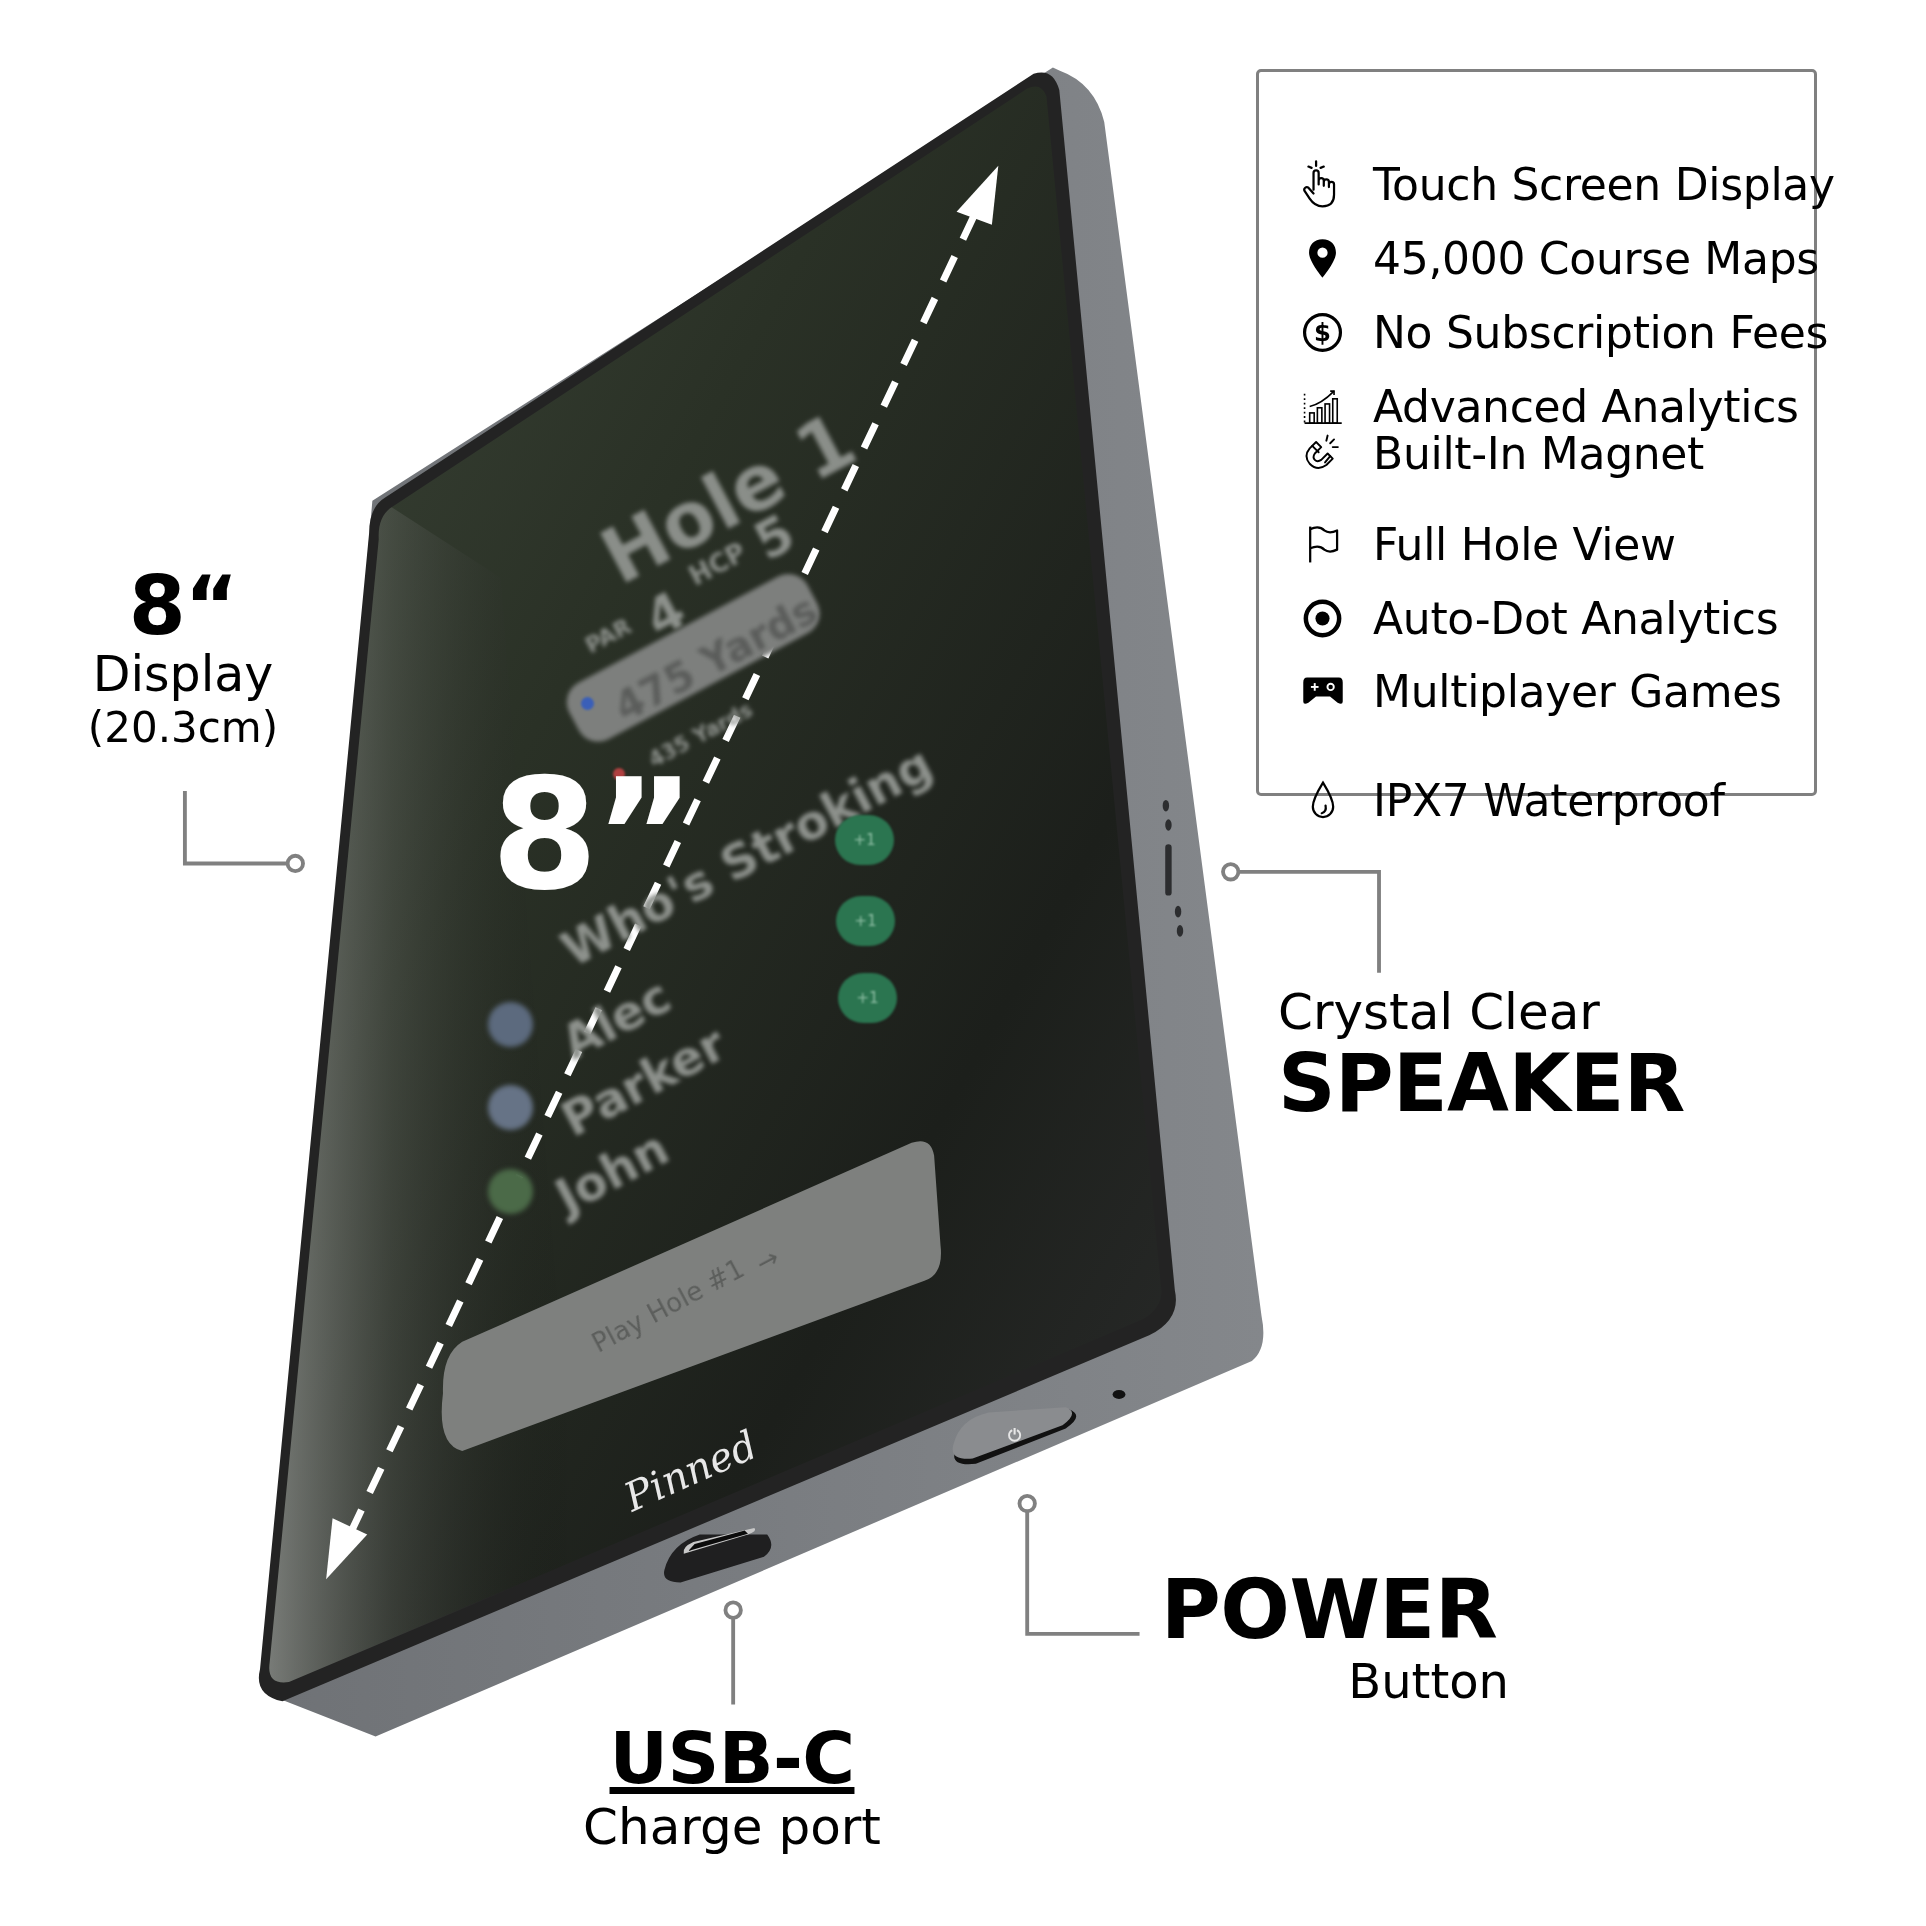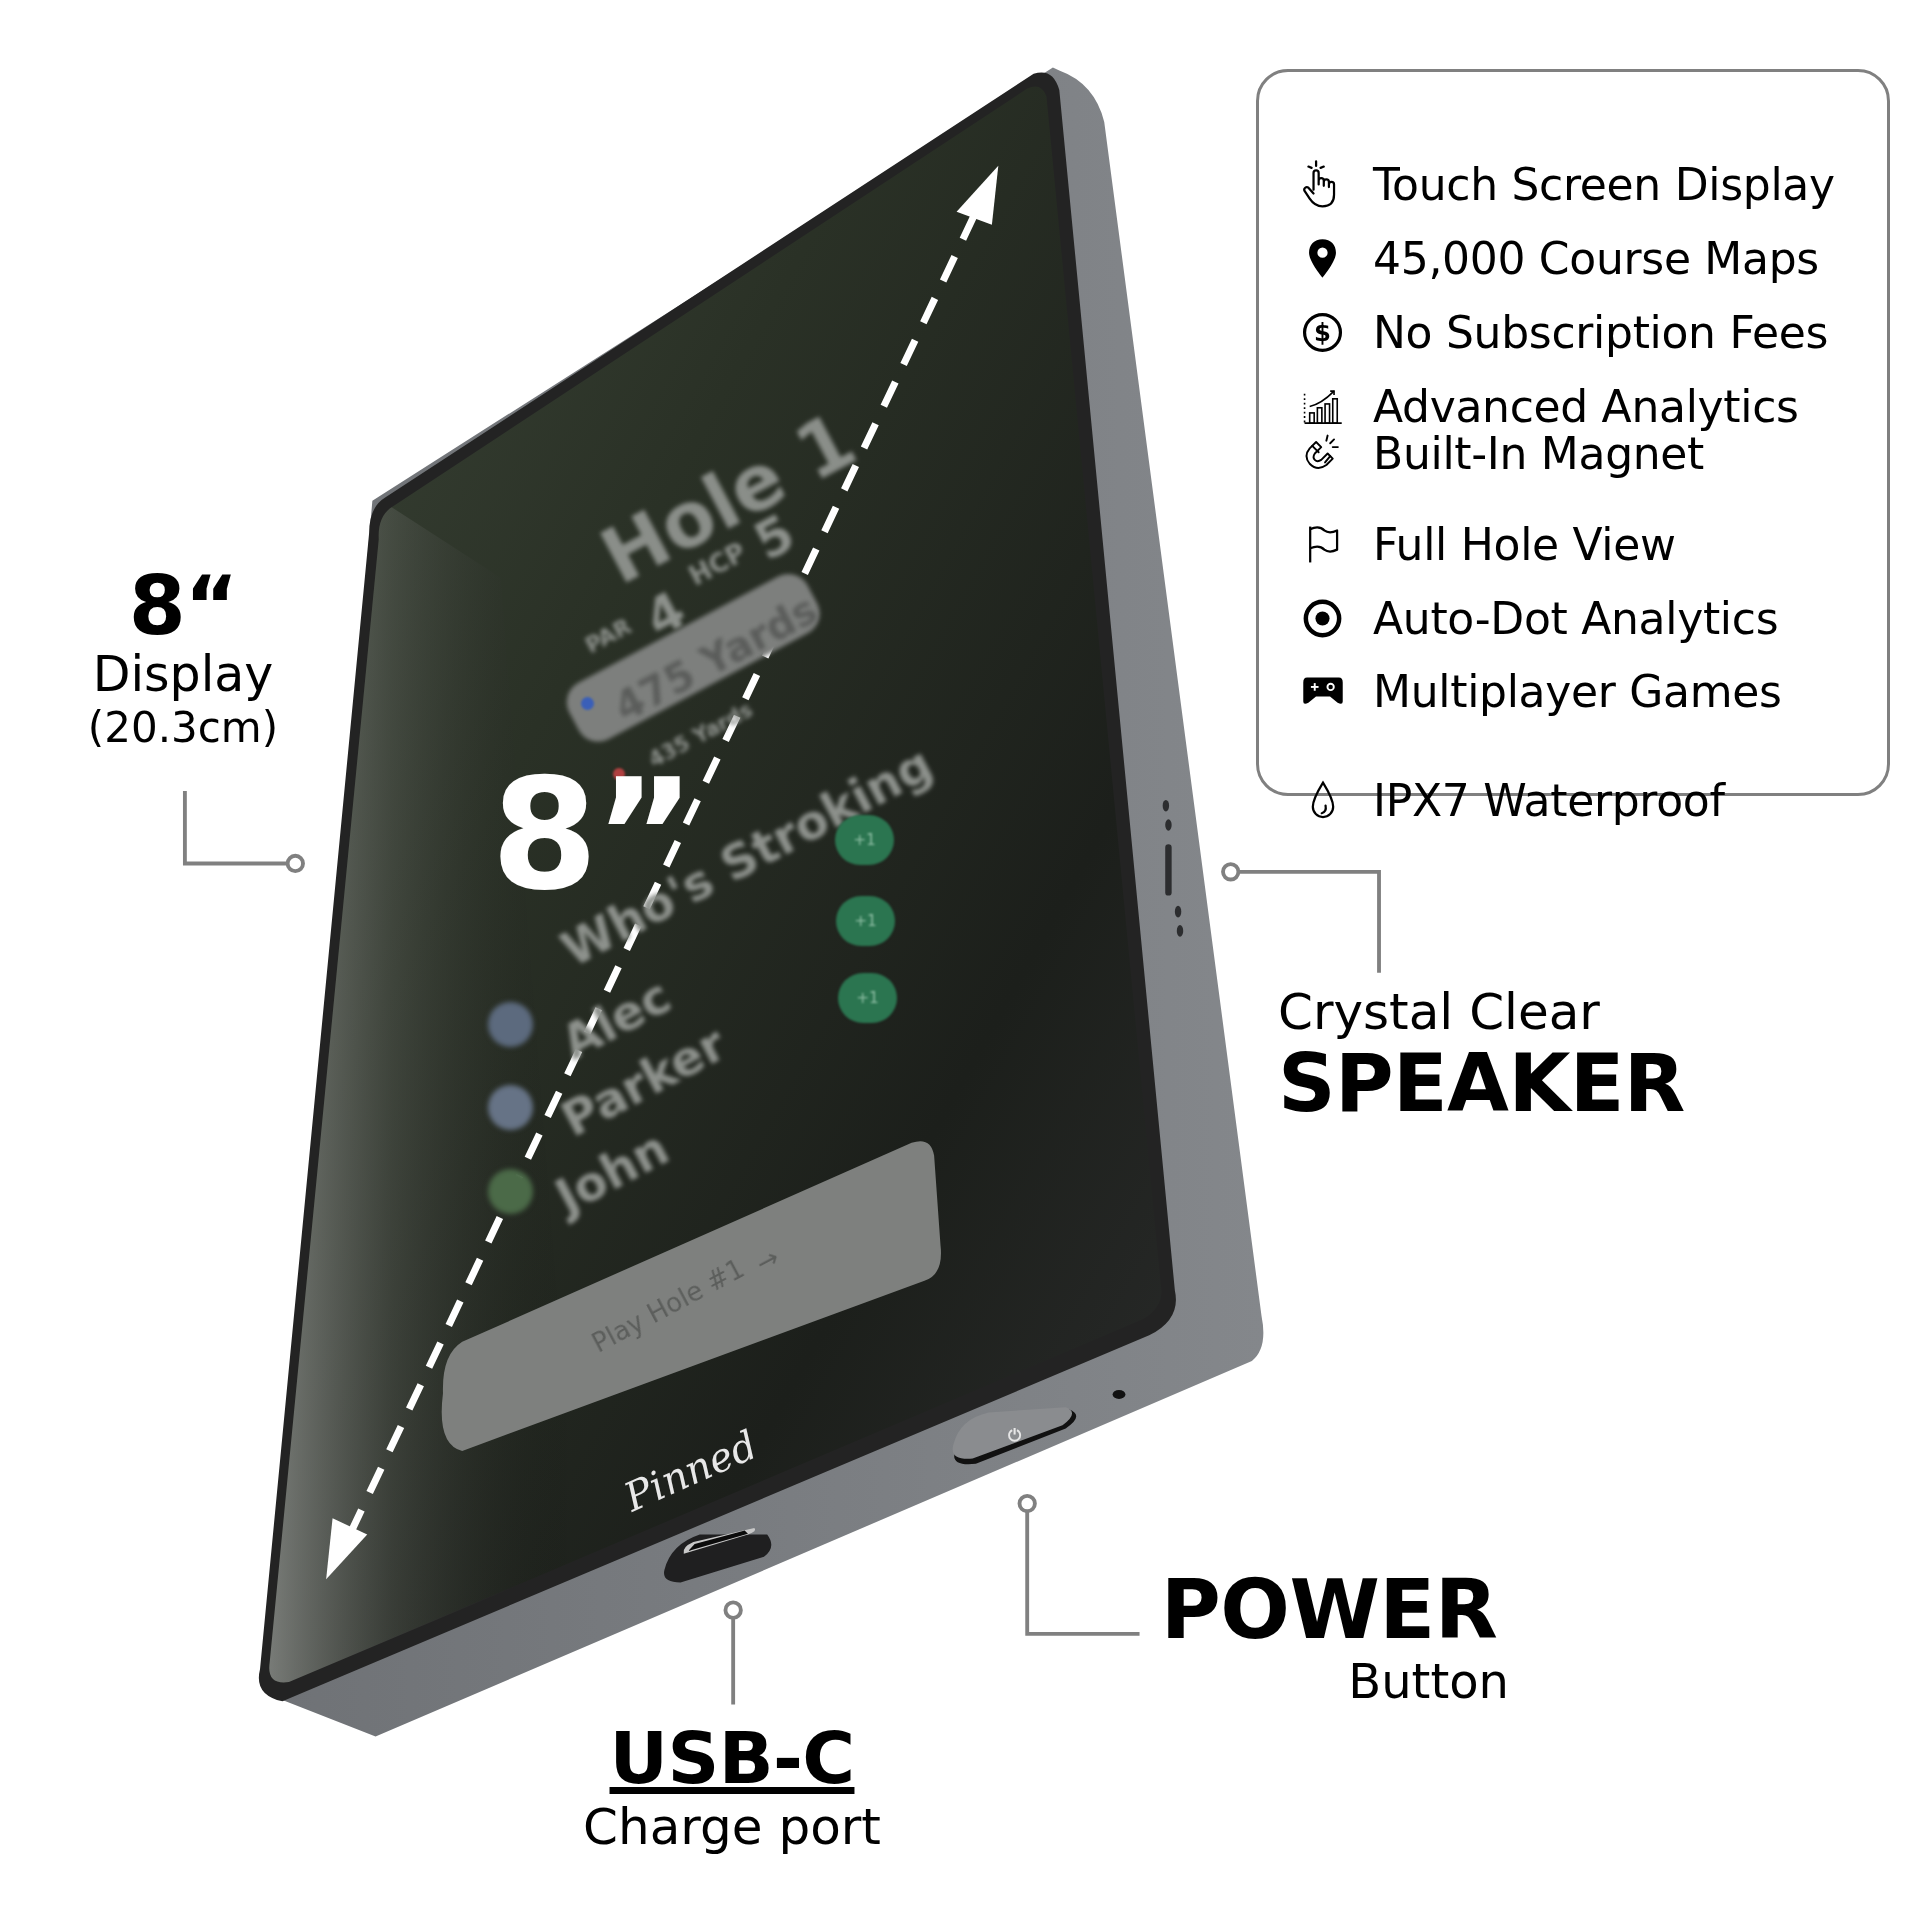--- a/index.html
+++ b/index.html
@@ -8,22 +8,22 @@
   .abs { position:absolute; }
   svg.device { position:absolute; left:0; top:0; }
 
   
   #display-callout { left:77px; top:565px; width:212px; text-align:center; }
   #display-callout .big { font-size:82px; font-weight:bold; line-height:1; letter-spacing:-1.3px; }
   #display-callout .mid { font-size:49px; line-height:1.15; }
   #display-callout .small { font-size:42px; line-height:1.2; }
 
   
-  #feature-box { left:1256px; top:69px; width:634px; height:727px;
-                 border:3.9px solid #808080; border-radius:32px; box-sizing:border-box; background:#fff; }
+  #feature-box { left:1256px; top:69px; width:561px; height:727px;
+                 border:3.9px solid #808080; border-radius:5px; box-sizing:border-box; background:#fff; }
   .feature-item { position:absolute; left:39px; height:64px; display:flex; align-items:center; }
   .feature-icon { width:49px; height:49px; display:flex; align-items:center; justify-content:center; margin-right:26px; }
   .feature-label { font-size:44px; white-space:nowrap; letter-spacing:-0.3px; }
 
   
   #speaker-callout { left:1278px; top:982px; width:411px; text-align:left; }
   #speaker-callout .mid { font-size:50px; line-height:1.2; }
   #speaker-callout .big { font-size:80px; font-weight:bold; line-height:1.05; letter-spacing:-0.6px; }
 
   

